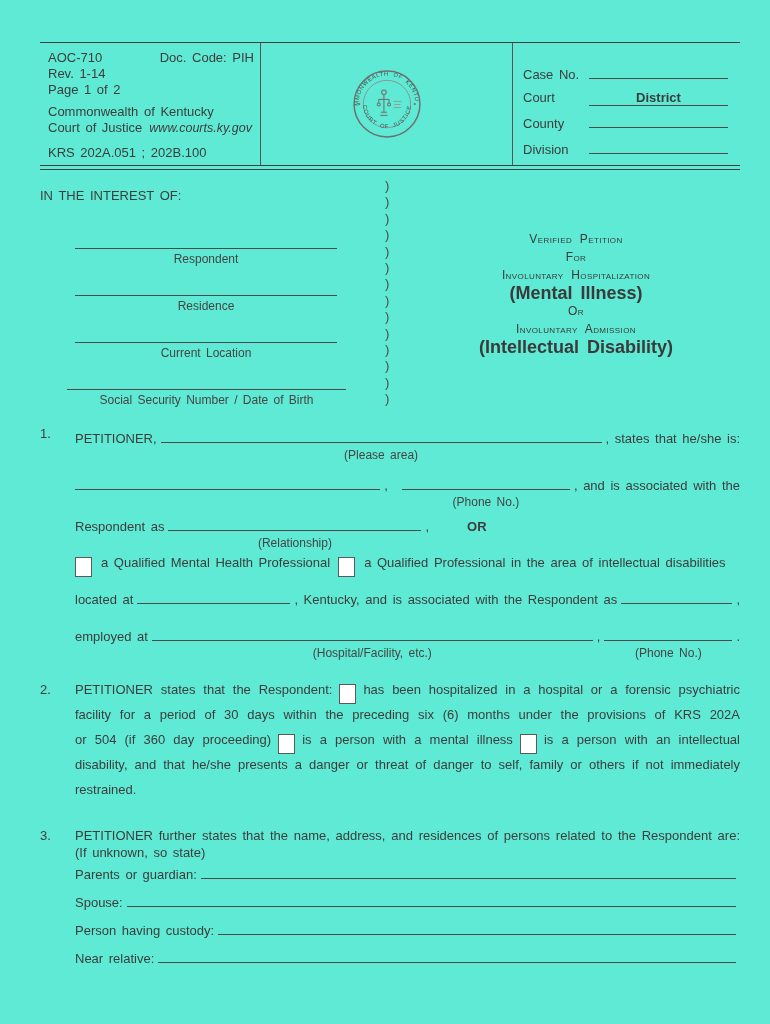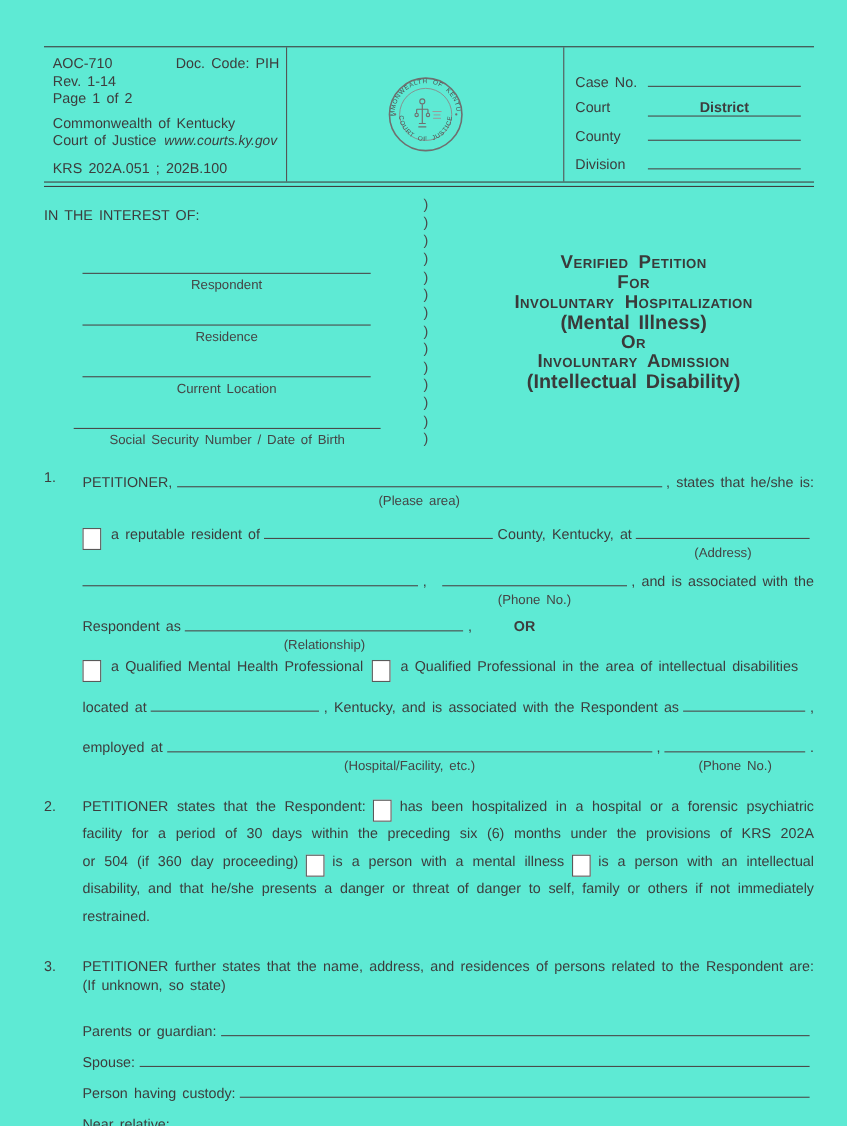--- a/index.html
+++ b/index.html
@@ -28,21 +28,21 @@
   
   .mid { position:relative; height:250px; }
   .interest-heading { position:absolute; top:18px; left:0; }
   .ifield { position:absolute; left:35px; width:262px; }
   .ifield.wide { left:27px; width:279px; }
   .iline { border-bottom:1px solid #4a4a4a; height:0; }
   .ilabel { text-align:center; font-size:12px; margin-top:3px; color:#454545; }
   .parens { position:absolute; left:345px; top:8px; color:#4a4a4a; }
   .parens span { display:block; line-height:16.4px; font-size:13px; }
   .titleblock { position:absolute; left:382px; width:308px; top:60px; text-align:center; color:#3a3a3a; }
-  .tl { font-variant:small-caps; font-weight:700; font-size:17px; line-height:18px; letter-spacing:.4px; word-spacing:4px; }
+  .tl { font-variant:small-caps; font-weight:400; font-size:12px; line-height:18px; letter-spacing:.4px; word-spacing:4px; }
   .tb { font-weight:700; font-size:18px; line-height:18px; word-spacing:3px; }
   
   .sec { display:flex; align-items:flex-start; }
   .num { width:35px; flex:none; }
   .secbody { flex:1; min-width:0; }
   .frow { display:flex; align-items:baseline; line-height:20px; white-space:nowrap; }
   .frow .t { flex:none; }
   .blank { display:inline-block; position:relative; height:17px; border-bottom:1px solid #4a4a4a;
            margin:0 4px -3px 4px; flex:none; }
   .blank.grow { flex:1; }
@@ -187,29 +187,20 @@
     <div class="num">1.</div>
     <div class="secbody">
       <div class="frow" style="margin-bottom:24px">
         <span class="t">PETITIONER,</span>
         <span class="blank grow">
             <span class="cap">(Please area)</span>
           </span>
         <span class="t">, states that he/she is:</span>
       </div>
 
-      <div class="frow" style="margin-bottom:20px">
-        <span class="cbox"></span>
-        <span class="t">a reputable resident of</span>
-        <span class="blank" style="width:208px"></span>
-        <span class="t">County, Kentucky, at</span>
-        <span class="blank grow">
-            <span class="cap">(Address)</span>
-          </span>
-      </div>
 
       <div class="frow" style="margin-bottom:18px">
         <span class="blank grow" style="margin-left:0"></span>
         <span class="t">,</span>
         <span class="blank" style="width:168px;margin-left:14px">
             <span class="cap">(Phone No.)</span>
           </span>
         <span class="t">, and is associated with the</span>
       </div>
 
@@ -268,21 +259,21 @@
       </div>
     </div>
   </div>
 
   <div class="sec" style="margin-top:25px">
     <div class="num" style="line-height:17px">3.</div>
     <div class="secbody">
       <div class="s3intro jline" style="line-height:17px">PETITIONER further states that the name, address, and residences of persons related to the Respondent are:</div>
       <div class="s3intro">(If unknown, so state)</div>
 
-      <div class="f3row" style="margin-top:23px">
+      <div class="f3row" style="margin-top:3px">
         <span class="sp">Parents or guardian:</span>
         <span class="blank grow" style="height:15px"></span>
       </div>
       <div class="f3row">
         <span class="sp">Spouse:</span>
         <span class="blank grow" style="height:15px"></span>
       </div>
       <div class="f3row">
         <span class="sp">Person having custody:</span>
         <span class="blank grow" style="height:15px"></span>

